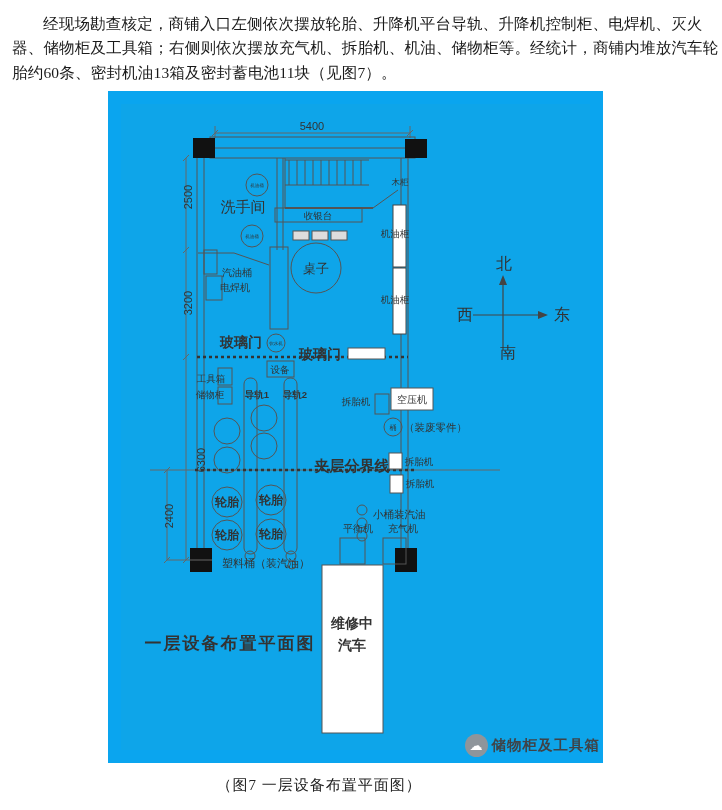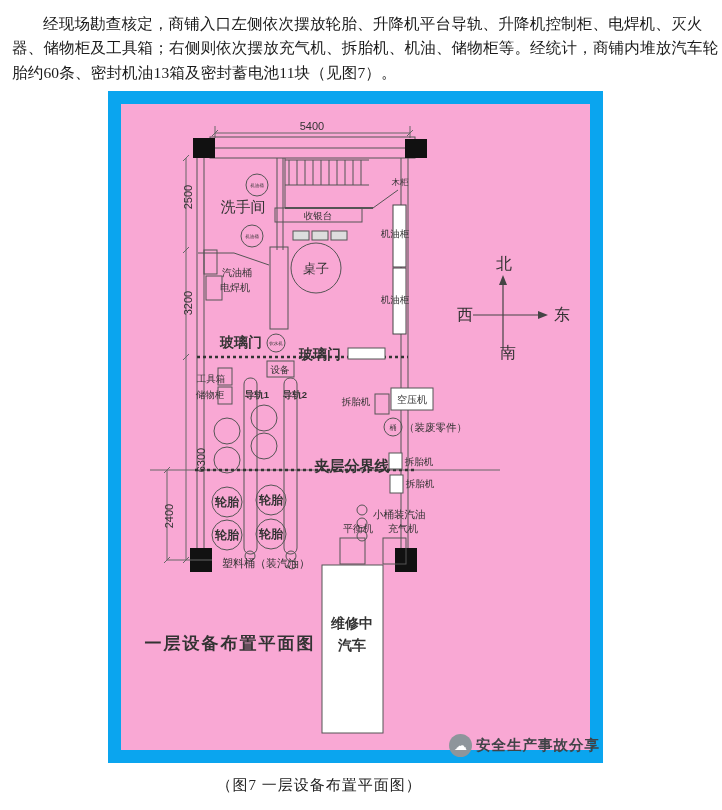--- a/index.html
+++ b/index.html
@@ -8,21 +8,21 @@
     font-family:"Liberation Serif","DejaVu Serif",serif;
     color:#1a1a1a;
   }
   .para{
     position:absolute;left:4px;top:4px;width:714px;
     font-size:15.5px;line-height:1.57;text-indent:2em;
     letter-spacing:0.2px;margin:8px;
   }
   .figure-frame{
     position:absolute;left:108px;top:91px;width:495px;height:672px;
-    box-sizing:border-box;background:#f9a8d4;
+    box-sizing:border-box;background:#0ea5e9;
   }
   .figure-inner{position:absolute;left:0;top:0;width:469px;height:646px;}
   svg text{fill:#333;font-family:"Liberation Sans","DejaVu Sans",sans-serif;}
   .watermark{
     position:absolute;right:-10px;bottom:-7px;display:flex;align-items:center;gap:4px;
     z-index:5;
   }
   .wm-logo{
     width:23px;height:23px;border-radius:50%;background:#8e959b;
     display:flex;align-items:center;justify-content:center;
@@ -235,17 +235,17 @@
       </g>
       <text x="383" y="165" font-size="16" text-anchor="middle">北</text>
       <text x="344" y="216" font-size="16" text-anchor="middle">西</text>
       <text x="441" y="216" font-size="16" text-anchor="middle">东</text>
       <text x="387" y="254" font-size="16" text-anchor="middle">南</text>
     </svg>
   </div>
 
   <div class="watermark">
     <span class="wm-logo">☁</span>
-    <span class="wm-text">安全生产事故分享</span>
+    <span class="wm-text">储物柜及工具箱</span>
   </div>
 </div>
 
 <p class="caption">（图7 一层设备布置平面图）</p>
 
 </body></html>

